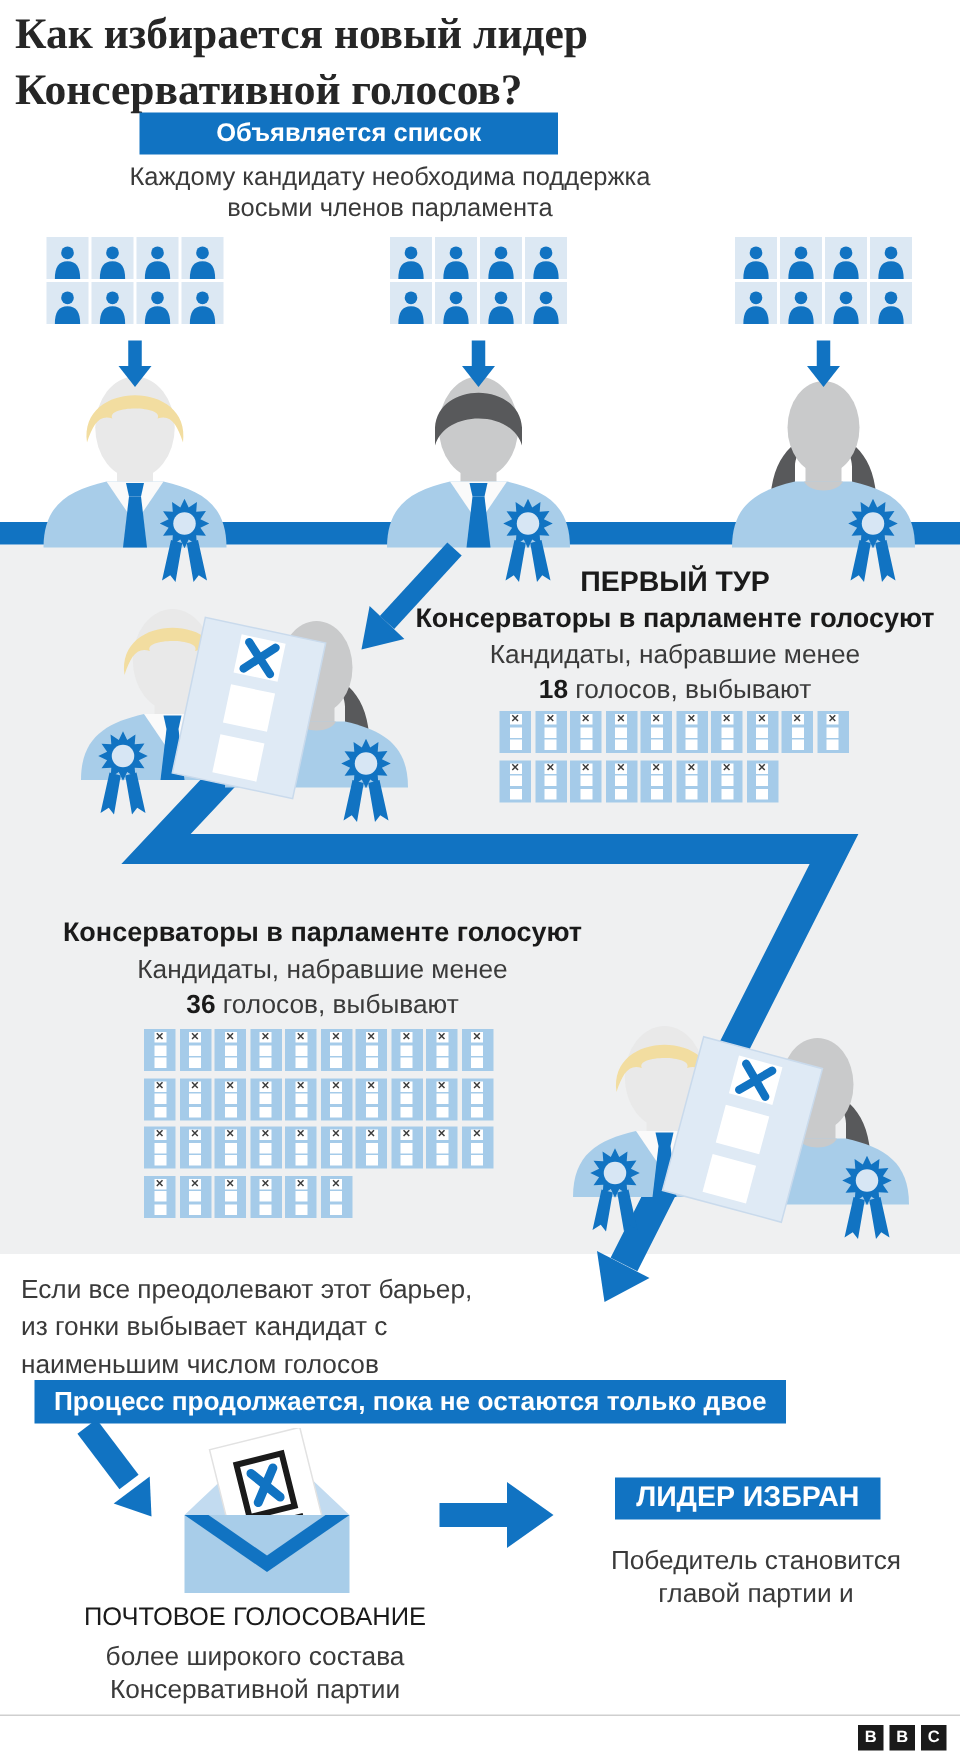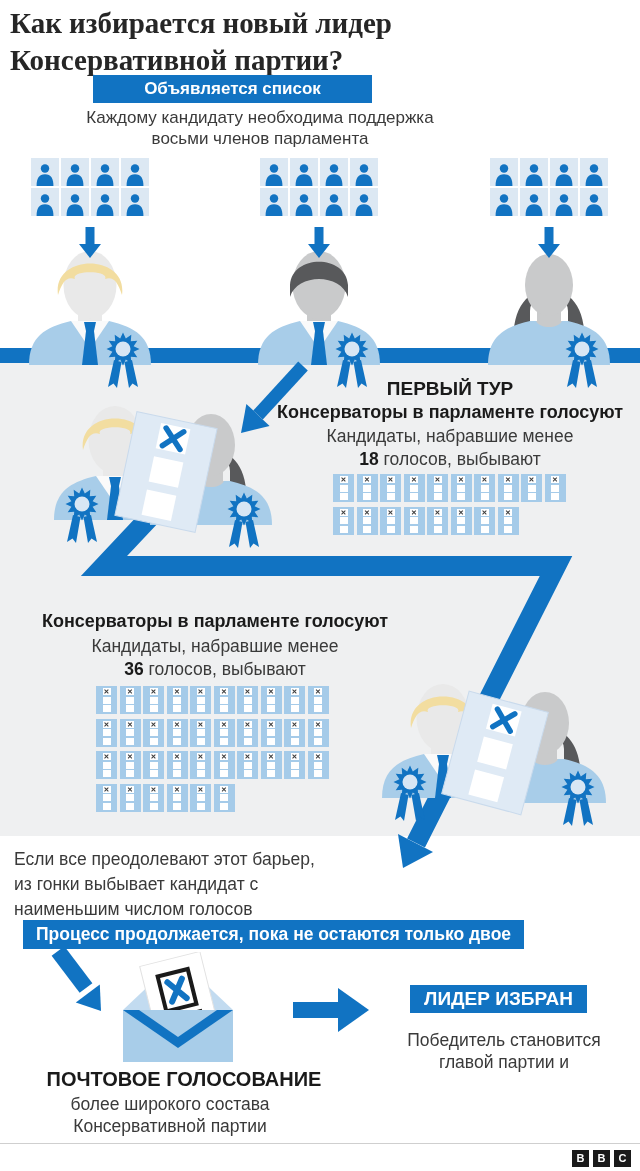--- a/index.html
+++ b/index.html
@@ -42,37 +42,37 @@
   .round-line b{color:#1a1a1a;}
   
   .ballot-grid{z-index:6;}
   .ballot-row{display:flex;column-gap:2.5px;margin-bottom:4.5px;}
   .mini-ballot{width:21px;height:28px;background:#A5CBE9;display:flex;flex-direction:column;
       align-items:center;justify-content:center;row-gap:1.5px;}
   .mini-ballot .bx{width:8px;height:7px;background:#fff;font-size:7px;line-height:7px;
       font-weight:700;color:#3c3c3c;text-align:center;}
   
   #barrier-text{left:14px;top:847px;width:420px;font-size:17.5px;line-height:25px;color:#3a3a3a;z-index:6;}
-  #postal-title{left:34px;top:1068px;width:300px;text-align:center;font-size:20px;font-weight:700;color:#1a1a1a;z-index:6;}
+  #postal-title{left:20px;top:1068px;width:300px;text-align:center;font-size:17px;font-weight:400;color:#1a1a1a;z-index:6;}
   #postal-desc{left:20px;top:1094px;width:300px;text-align:center;font-size:17.5px;line-height:21.5px;z-index:6;}
   #winner-desc{left:384px;top:1030px;width:240px;text-align:center;font-size:17.5px;line-height:21.5px;z-index:6;}
   
   #footer-divider{left:0;top:1143px;width:640px;height:1px;background:#cfcfcf;z-index:6;}
   #bbc-logo{left:572px;top:1150px;display:flex;column-gap:4px;z-index:6;}
   .bbc-box{width:17px;height:17px;background:#1a1a1a;color:#fff;font-weight:700;font-size:11px;
       line-height:17px;text-align:center;}
 </style>
 </head>
 <body>
 
 <div id="page">
 
   <div class="abs" id="page-title">
     <div>Как избирается новый лидер</div>
-    <div>Консервативной партии?</div>
+    <div>Консервативной голосов?</div>
   </div>
 
   <div class="abs badge" id="badge-candidates">Объявляется список кандидатов</div>
 
   <div class="abs" id="intro-text">
       <div>Каждому кандидату необходима поддержка</div>
       <div>восьми членов парламента</div>
     </div>
 
   <div id="stage1-figures">

